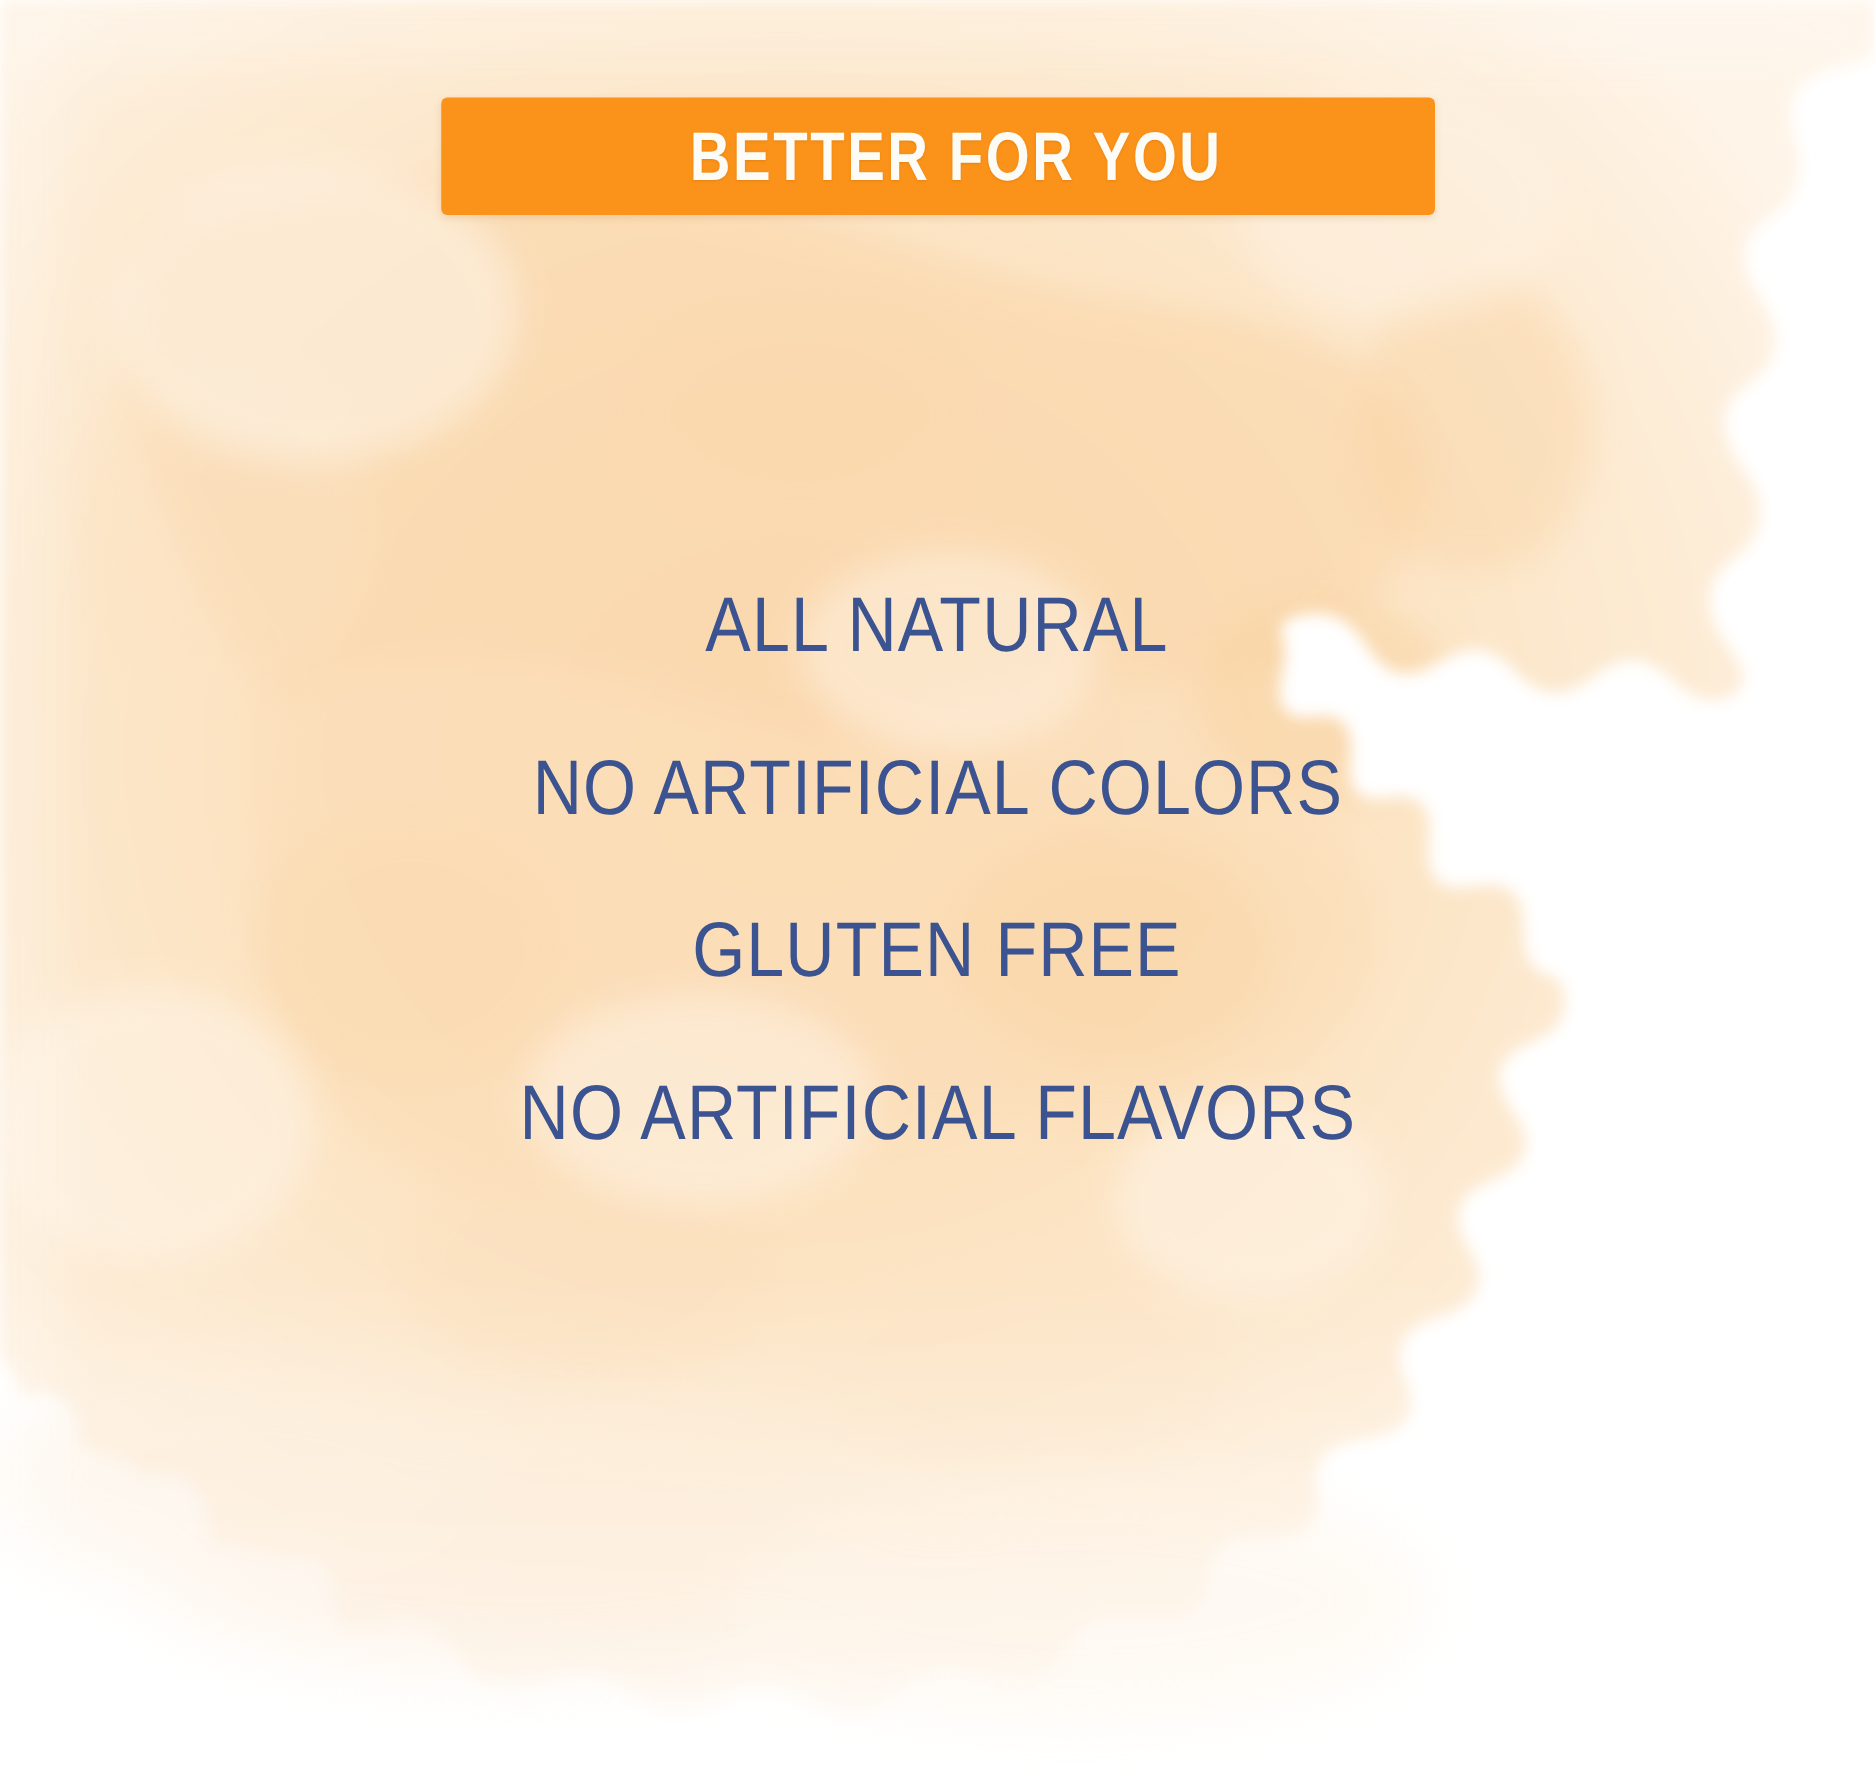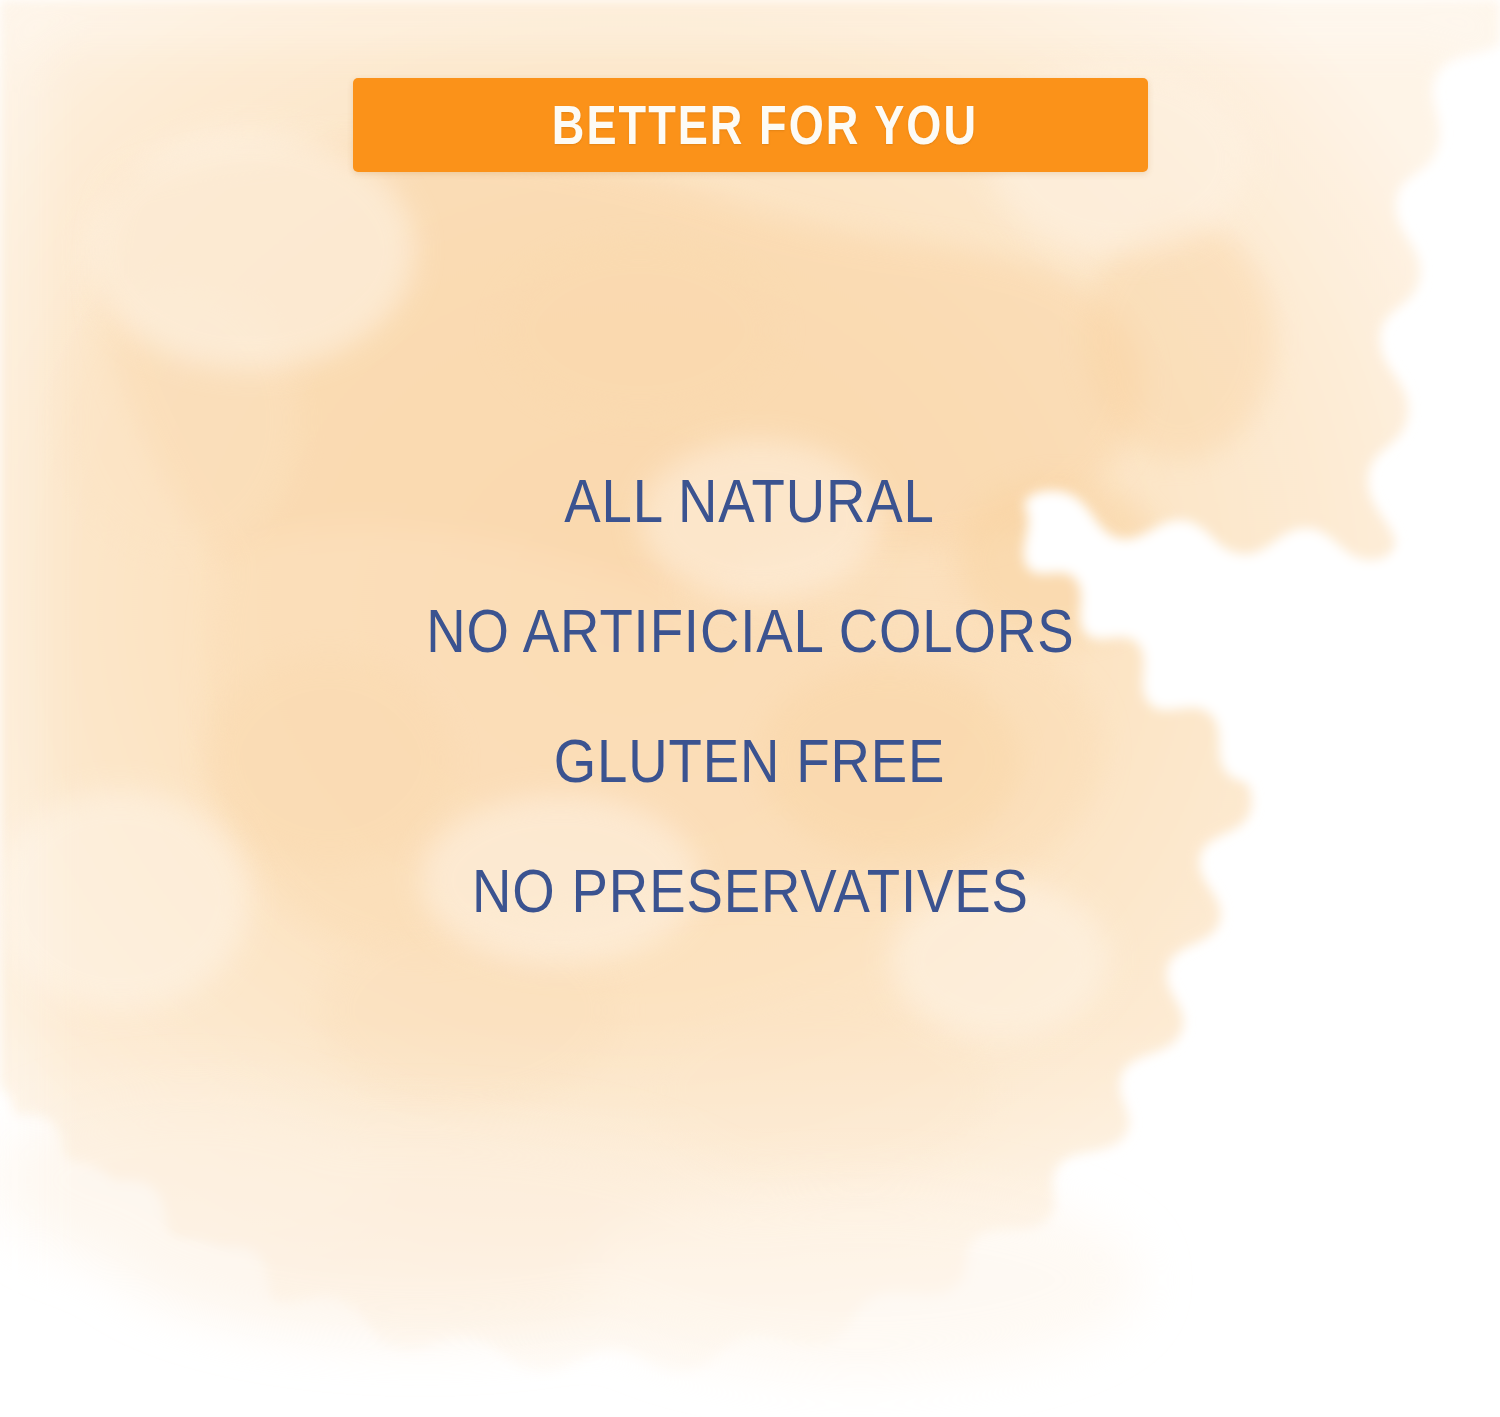--- a/index.html
+++ b/index.html
@@ -279,20 +279,20 @@
     </div>
 
     <div class="claim-line">
       <span class="claim-text" style="color: rgb(59, 83, 144);">NO ARTIFICIAL COLORS</span>
     </div>
 
     <div class="claim-line">
       <span class="claim-text" style="color: rgb(59, 83, 144);">GLUTEN FREE</span>
     </div>
 
-
-    <div class="claim-line">
-      <span class="claim-text" style="color: rgb(59, 83, 144);">NO PRESERVATIVES</span>
-    </div>
+    <div class="claim-line">
+      <span class="claim-text" style="color: rgb(59, 83, 144);">NO ARTIFICIAL FLAVORS</span>
+    </div>
+
 
   </div>
 
 </div>
 
 </body></html>

